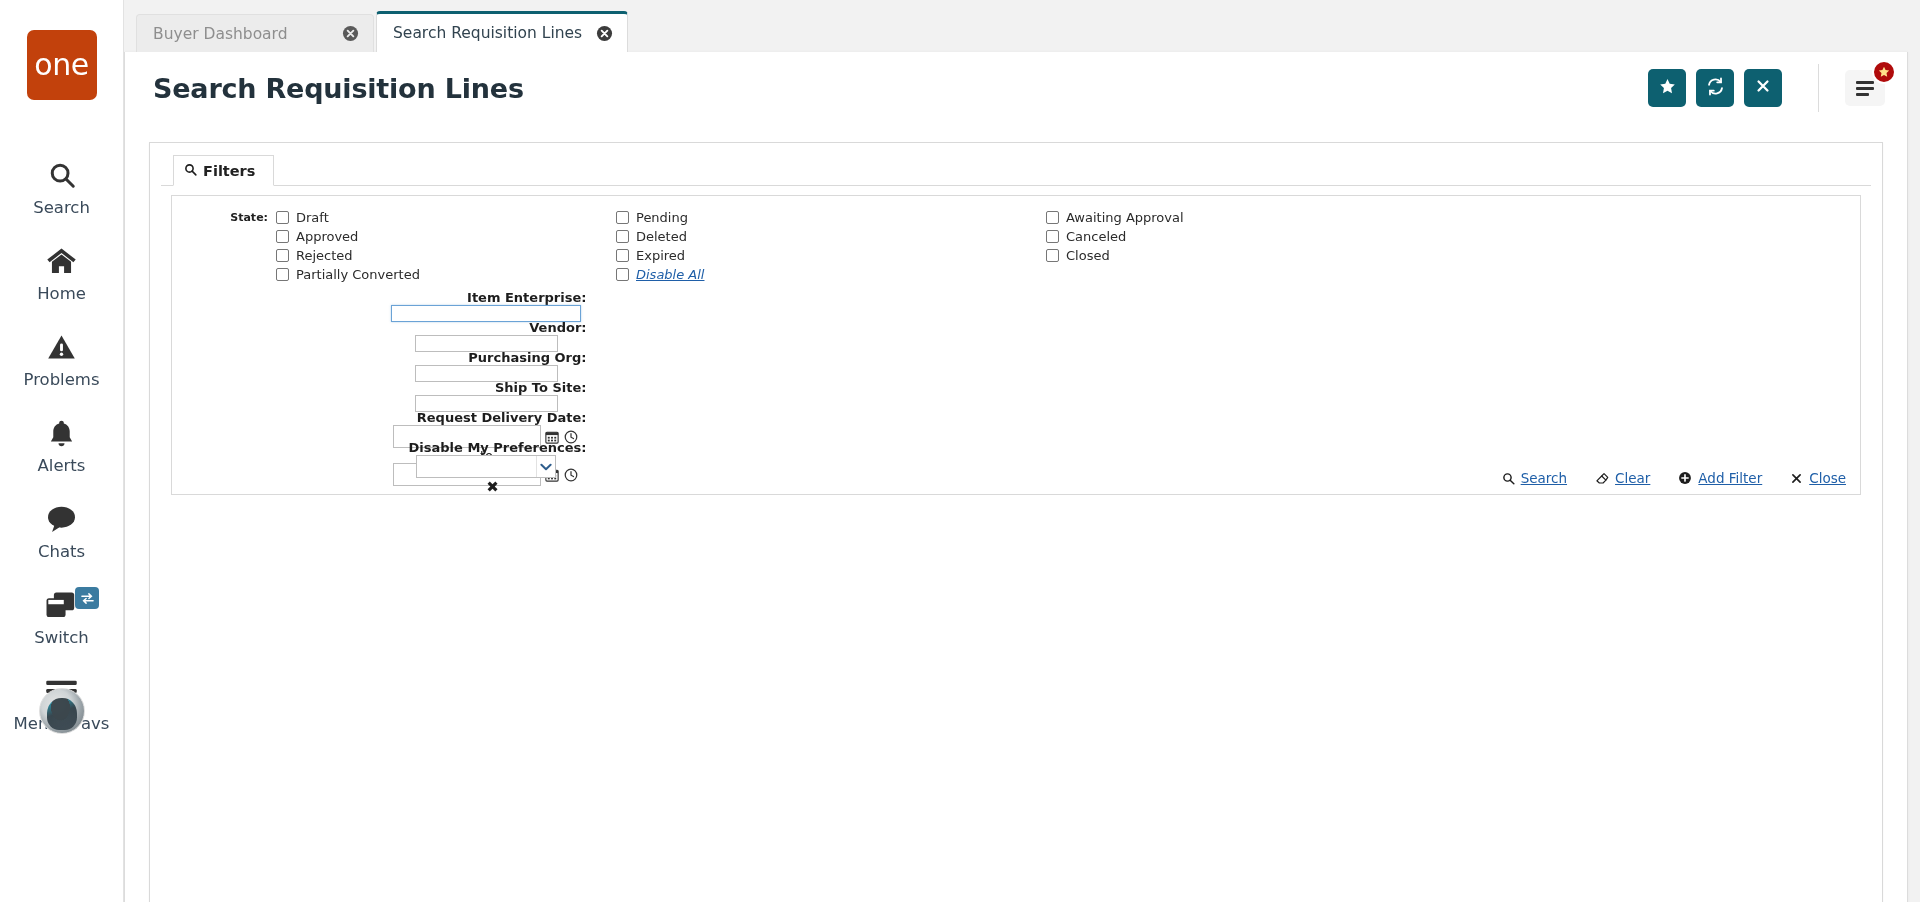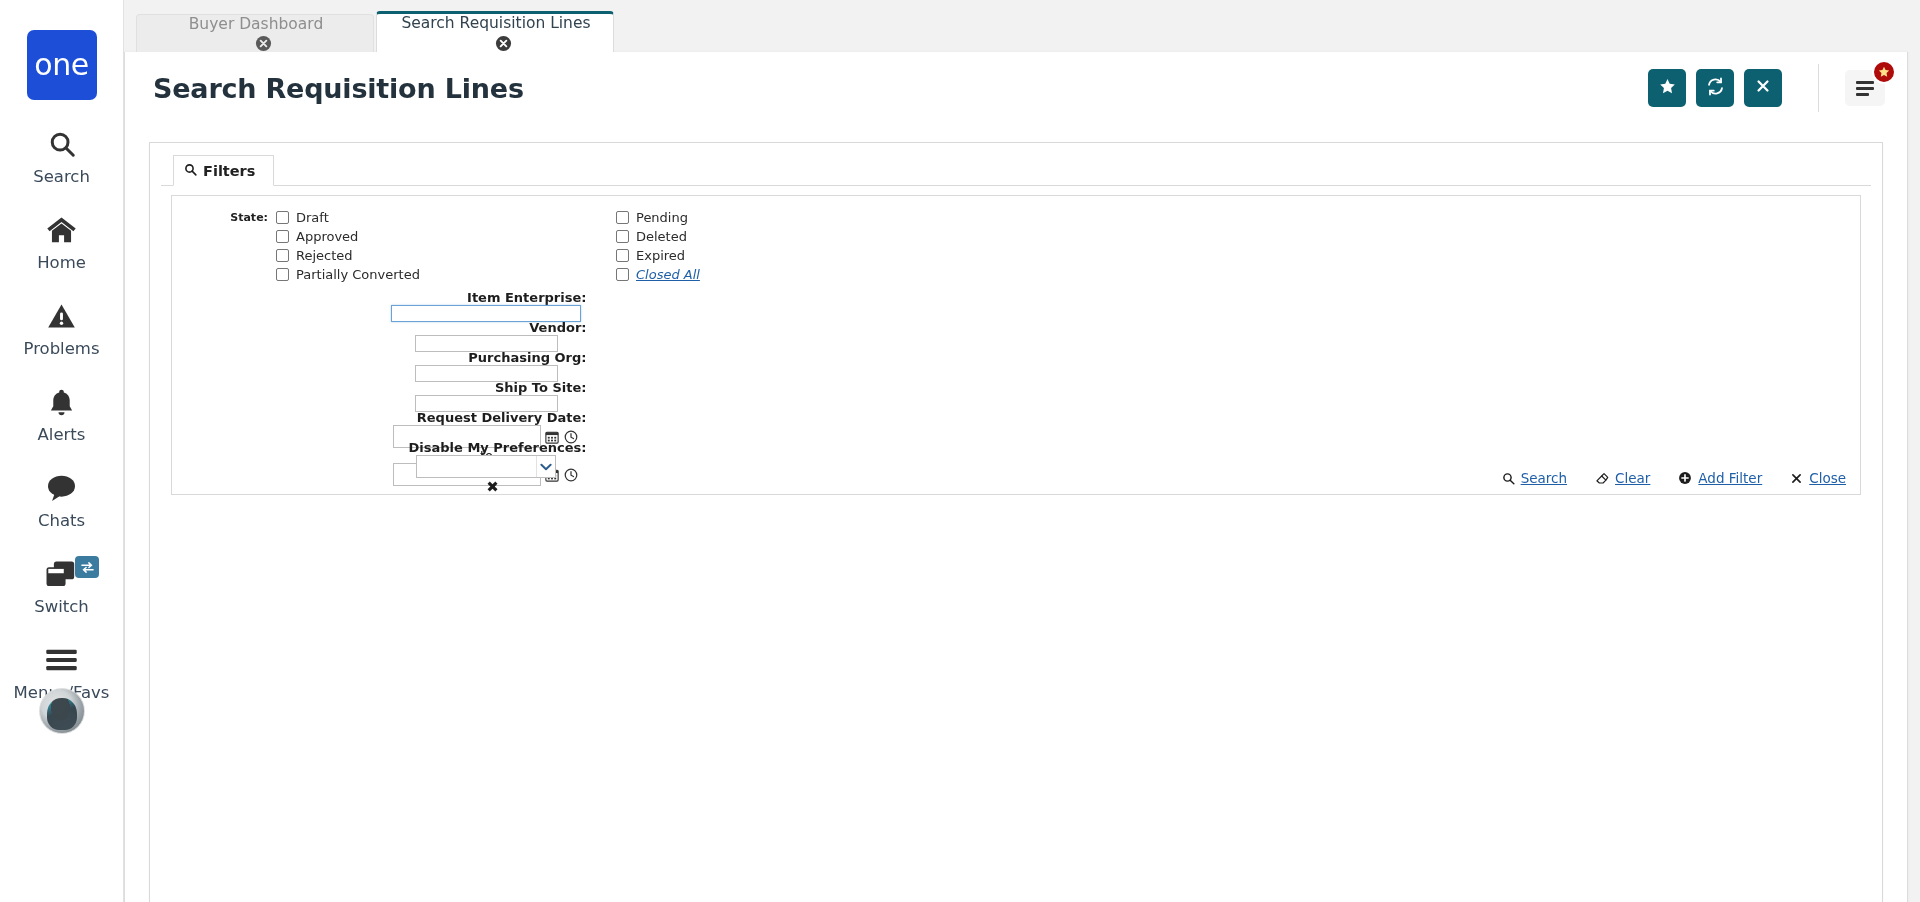--- a/index.html
+++ b/index.html
@@ -27,24 +27,24 @@
     border-right: 1px solid #e2e2e2;
     display: flex;
     flex-direction: column;
     align-items: center;
     padding-top: 30px;
     position: relative;
     z-index: 5;
   }
   .brand {
     width: 70px; height: 70px;
-    background: #1d4ed8;
+    background: #c2410c;
     border-radius: 7px;
     display: flex; align-items: center; justify-content: center;
-    margin-bottom: 24px;
+    margin-bottom: 55px;
   }
   .brand-text {
     color: #ffffff;
     font-size: 30px;
     font-weight: 400;
     letter-spacing: -0.5px;
     line-height: 1;
     font-family: "DejaVu Sans", sans-serif;
   }
   .rail-item {
@@ -121,21 +121,20 @@
     height: 38px;
     min-width: 238px;
     display: flex;
     align-items: center;
     padding: 0 14px 0 16px;
     border-radius: 4px 4px 0 0;
     font-size: 15.5px;
     font-family: "DejaVu Sans", sans-serif;
     cursor: pointer;
     white-space: nowrap;
-    flex-direction: column;
   }
   .tab.inactive {
     background: #ececec;
     color: #8e8e8e;
     margin-right: 2px;
     border: 1px solid #e0e0e0;
     border-bottom: none;
   }
   .tab.active {
     background: #ffffff;
@@ -701,24 +700,38 @@
                 <div class="cbrow">
                   <span class="cb"></span>
                   <span class="cb-label">Deleted</span>
                 </div>
                 <div class="cbrow">
                   <span class="cb"></span>
                   <span class="cb-label">Expired</span>
                 </div>
                 <div class="cbrow">
                   <span class="cb"></span>
-                  <span class="select-all">Closed All</span>
+                  <span class="select-all">Disable All</span>
                 </div>
               </div>
 
+              <div>
+                <div class="cbrow">
+                  <span class="cb"></span>
+                  <span class="cb-label">Awaiting Approval</span>
+                </div>
+                <div class="cbrow">
+                  <span class="cb"></span>
+                  <span class="cb-label">Canceled</span>
+                </div>
+                <div class="cbrow">
+                  <span class="cb"></span>
+                  <span class="cb-label">Closed</span>
+                </div>
+              </div>
             </div>
 
             <div class="fields">
 
               <div class="col-left">
                 <div class="fld">
                   <span class="fld-label">Item Enterprise:</span>
                   <input class="txt focused" type="text" autofocus="" value="" style="">
                 </div>
                 <div class="fld">

